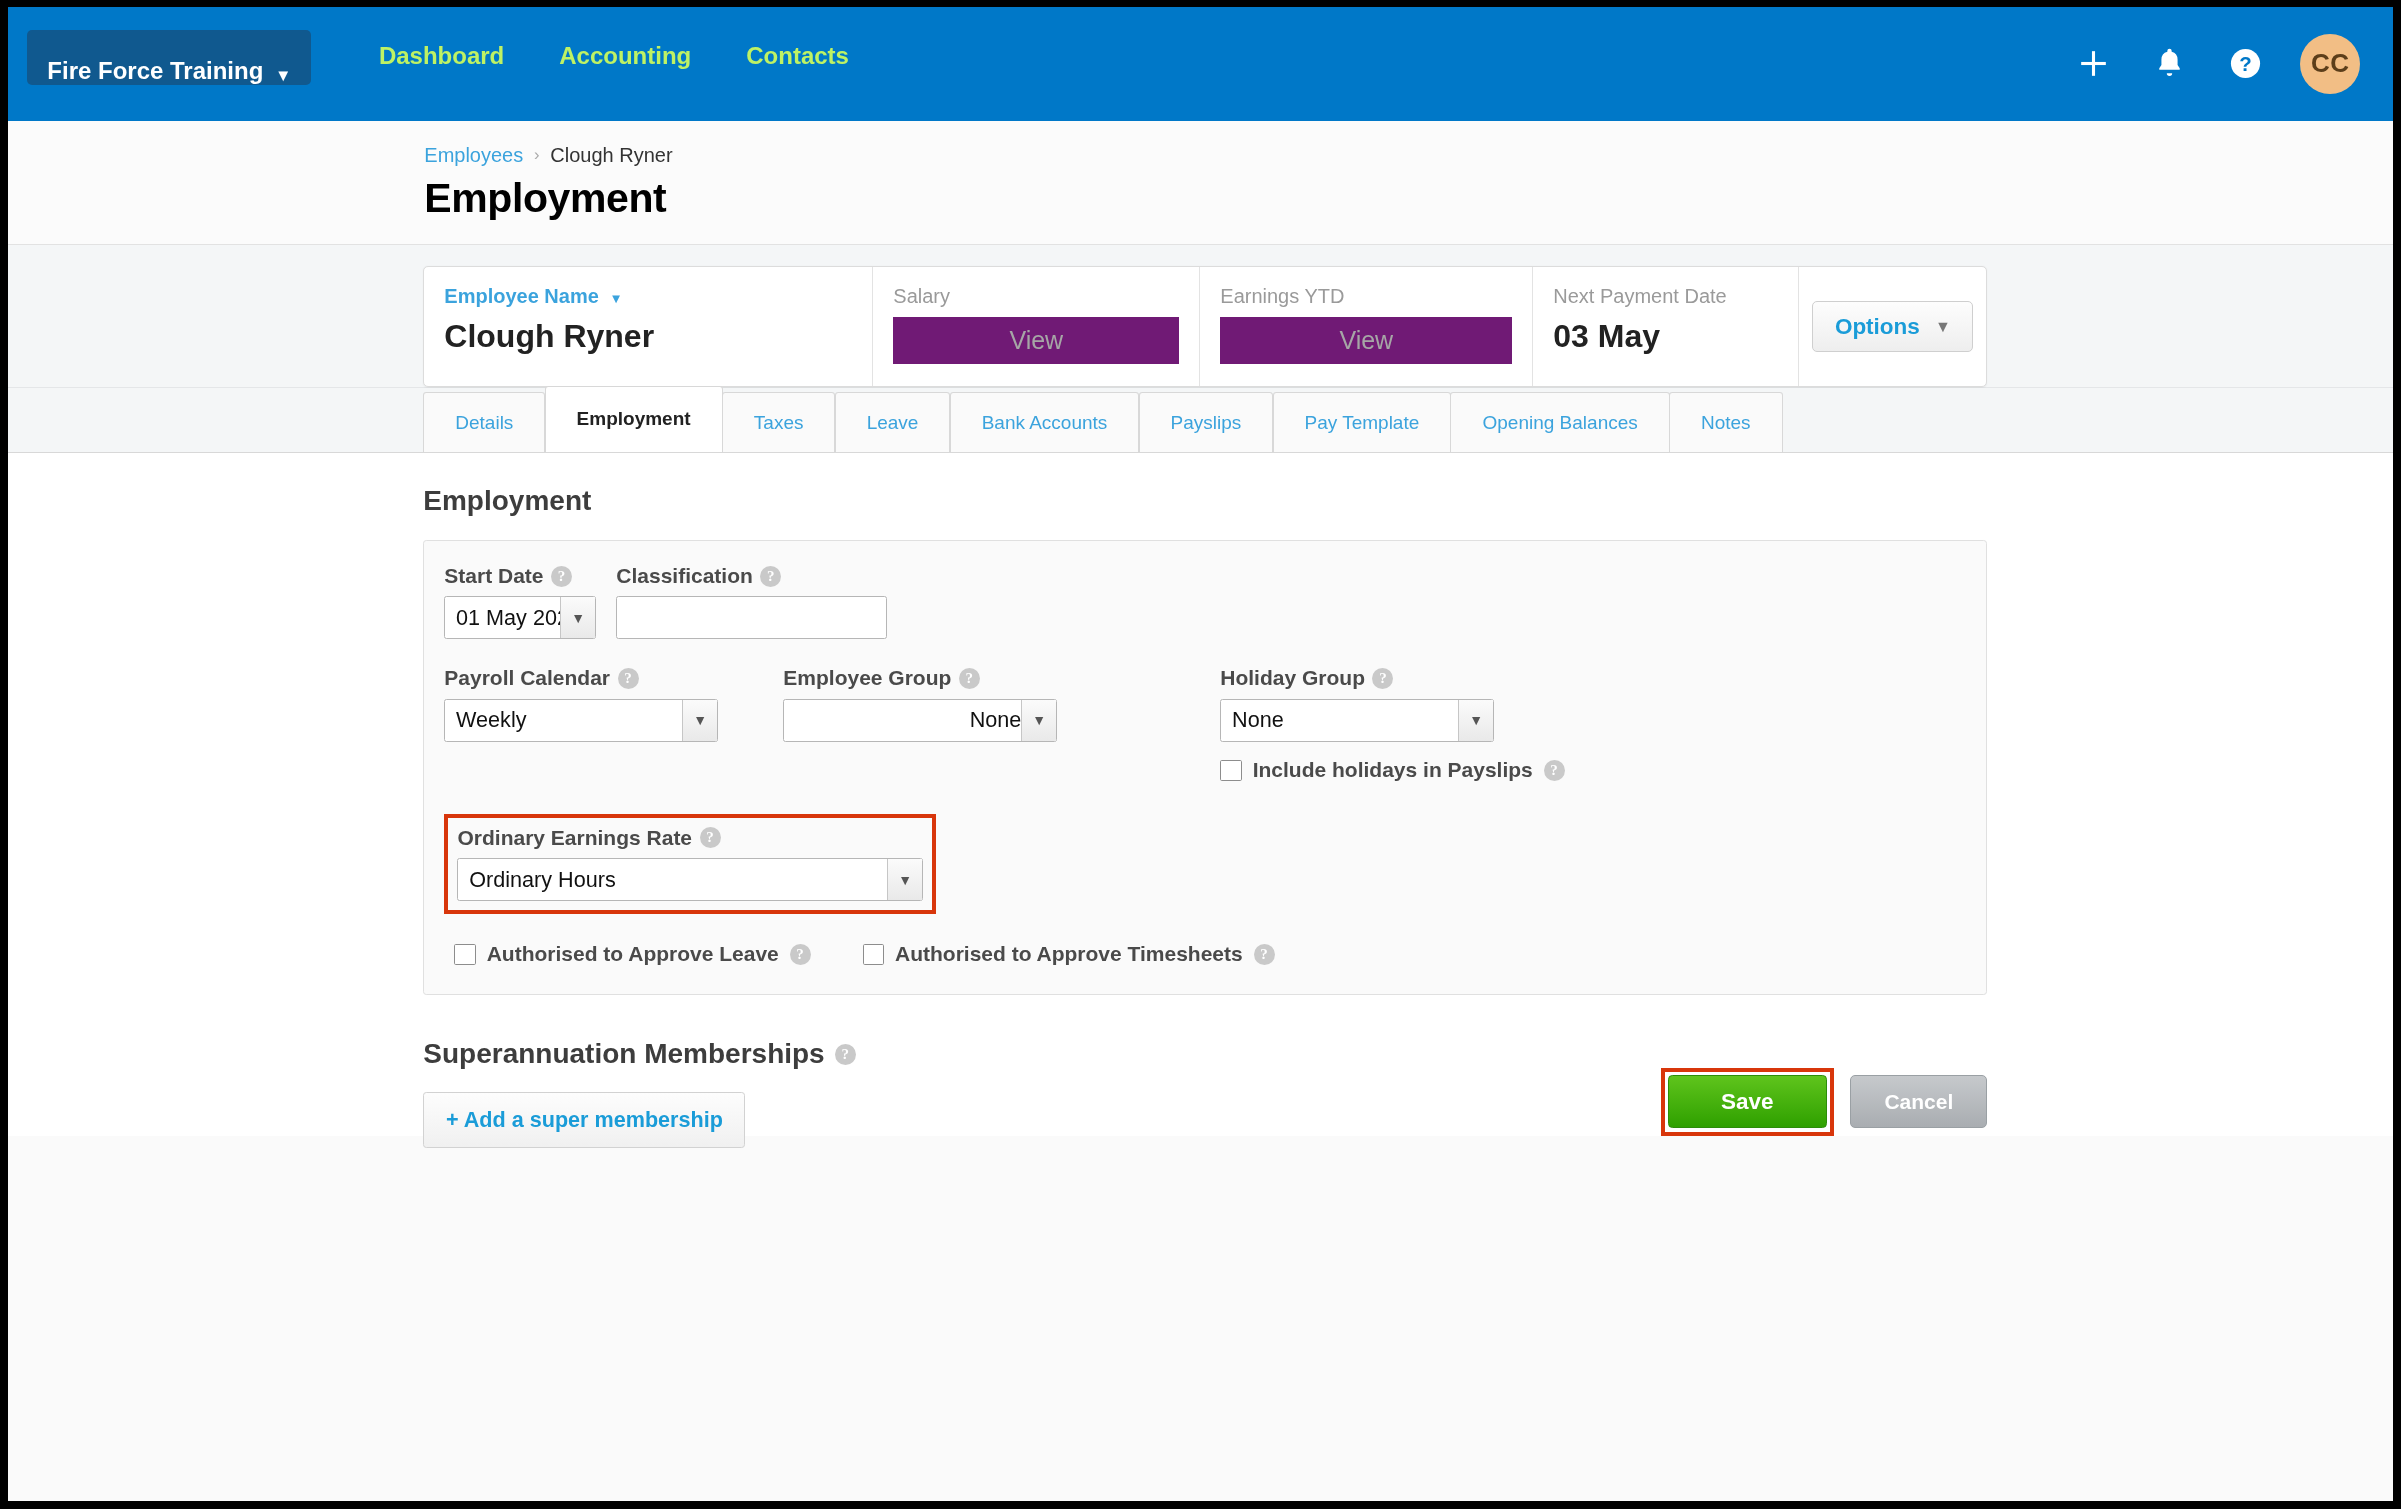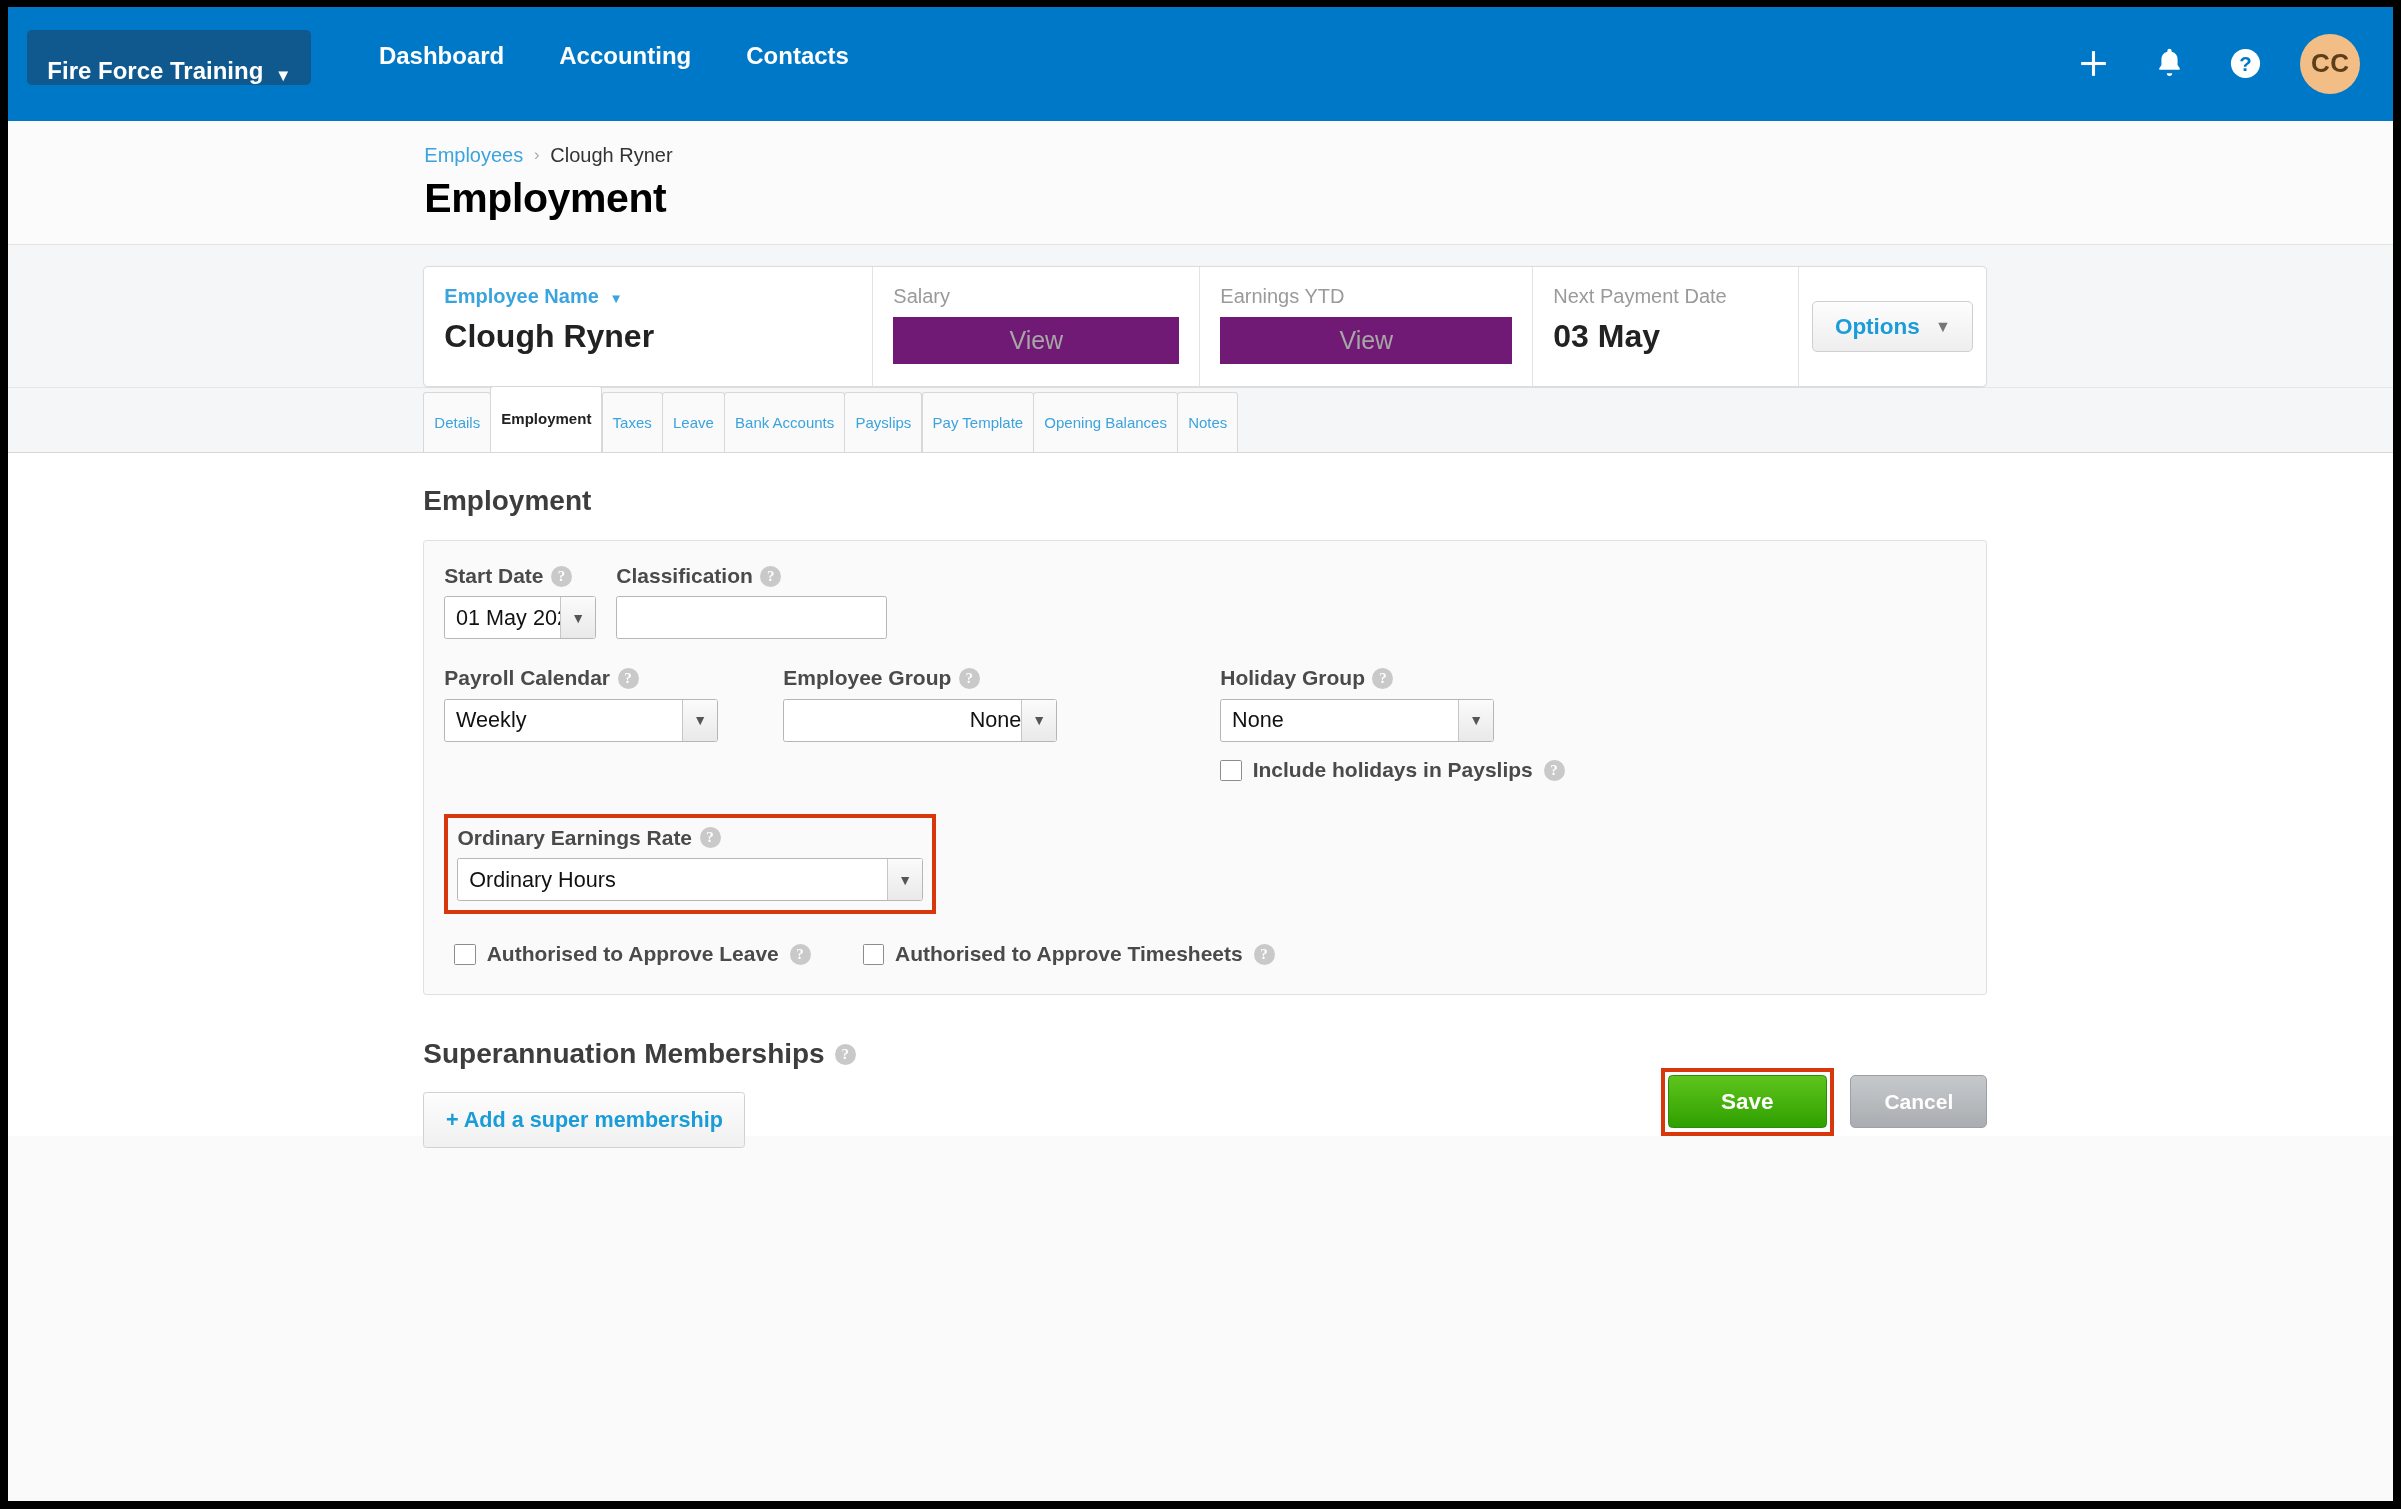--- a/index.html
+++ b/index.html
@@ -44,21 +44,21 @@
     line-height: 1;
   }
   .navlinks {
     display: flex;
     align-items: flex-start;
     margin-left: 40px;
     height: 114px;
   }
   .navlink {
     position: relative;
-    color: #ffffff;
+    color: #bef264;
     font-size: 24px;
     font-weight: bold;
     padding: 35px 27.5px 0 27.5px;
     height: 122px;
     white-space: nowrap;
     cursor: pointer;
   }
   .navlink.active::after {
     content: "";
     position: absolute;
@@ -174,22 +174,22 @@
     display: flex;
     align-items: flex-end;
     border-bottom: 0.8px solid #d8d8d8;
     height: 65px;
   }
   .tab {
     border: 0.8px solid #d8d8d8;
     border-bottom: none;
     background: #fafafa;
     color: #3BA3DD;
-    font-size: 15px;
-    padding: 0 10px;
+    font-size: 19px;
+    padding: 0 31px;
     height: 60px;
     line-height: 60px;
     margin-right: -0.8px;
     border-radius: 3.3px 3.3px 0 0;
     cursor: pointer;
     white-space: nowrap;
     margin-top: 16px;
   }
   .tab.active {
     background: #fff;

